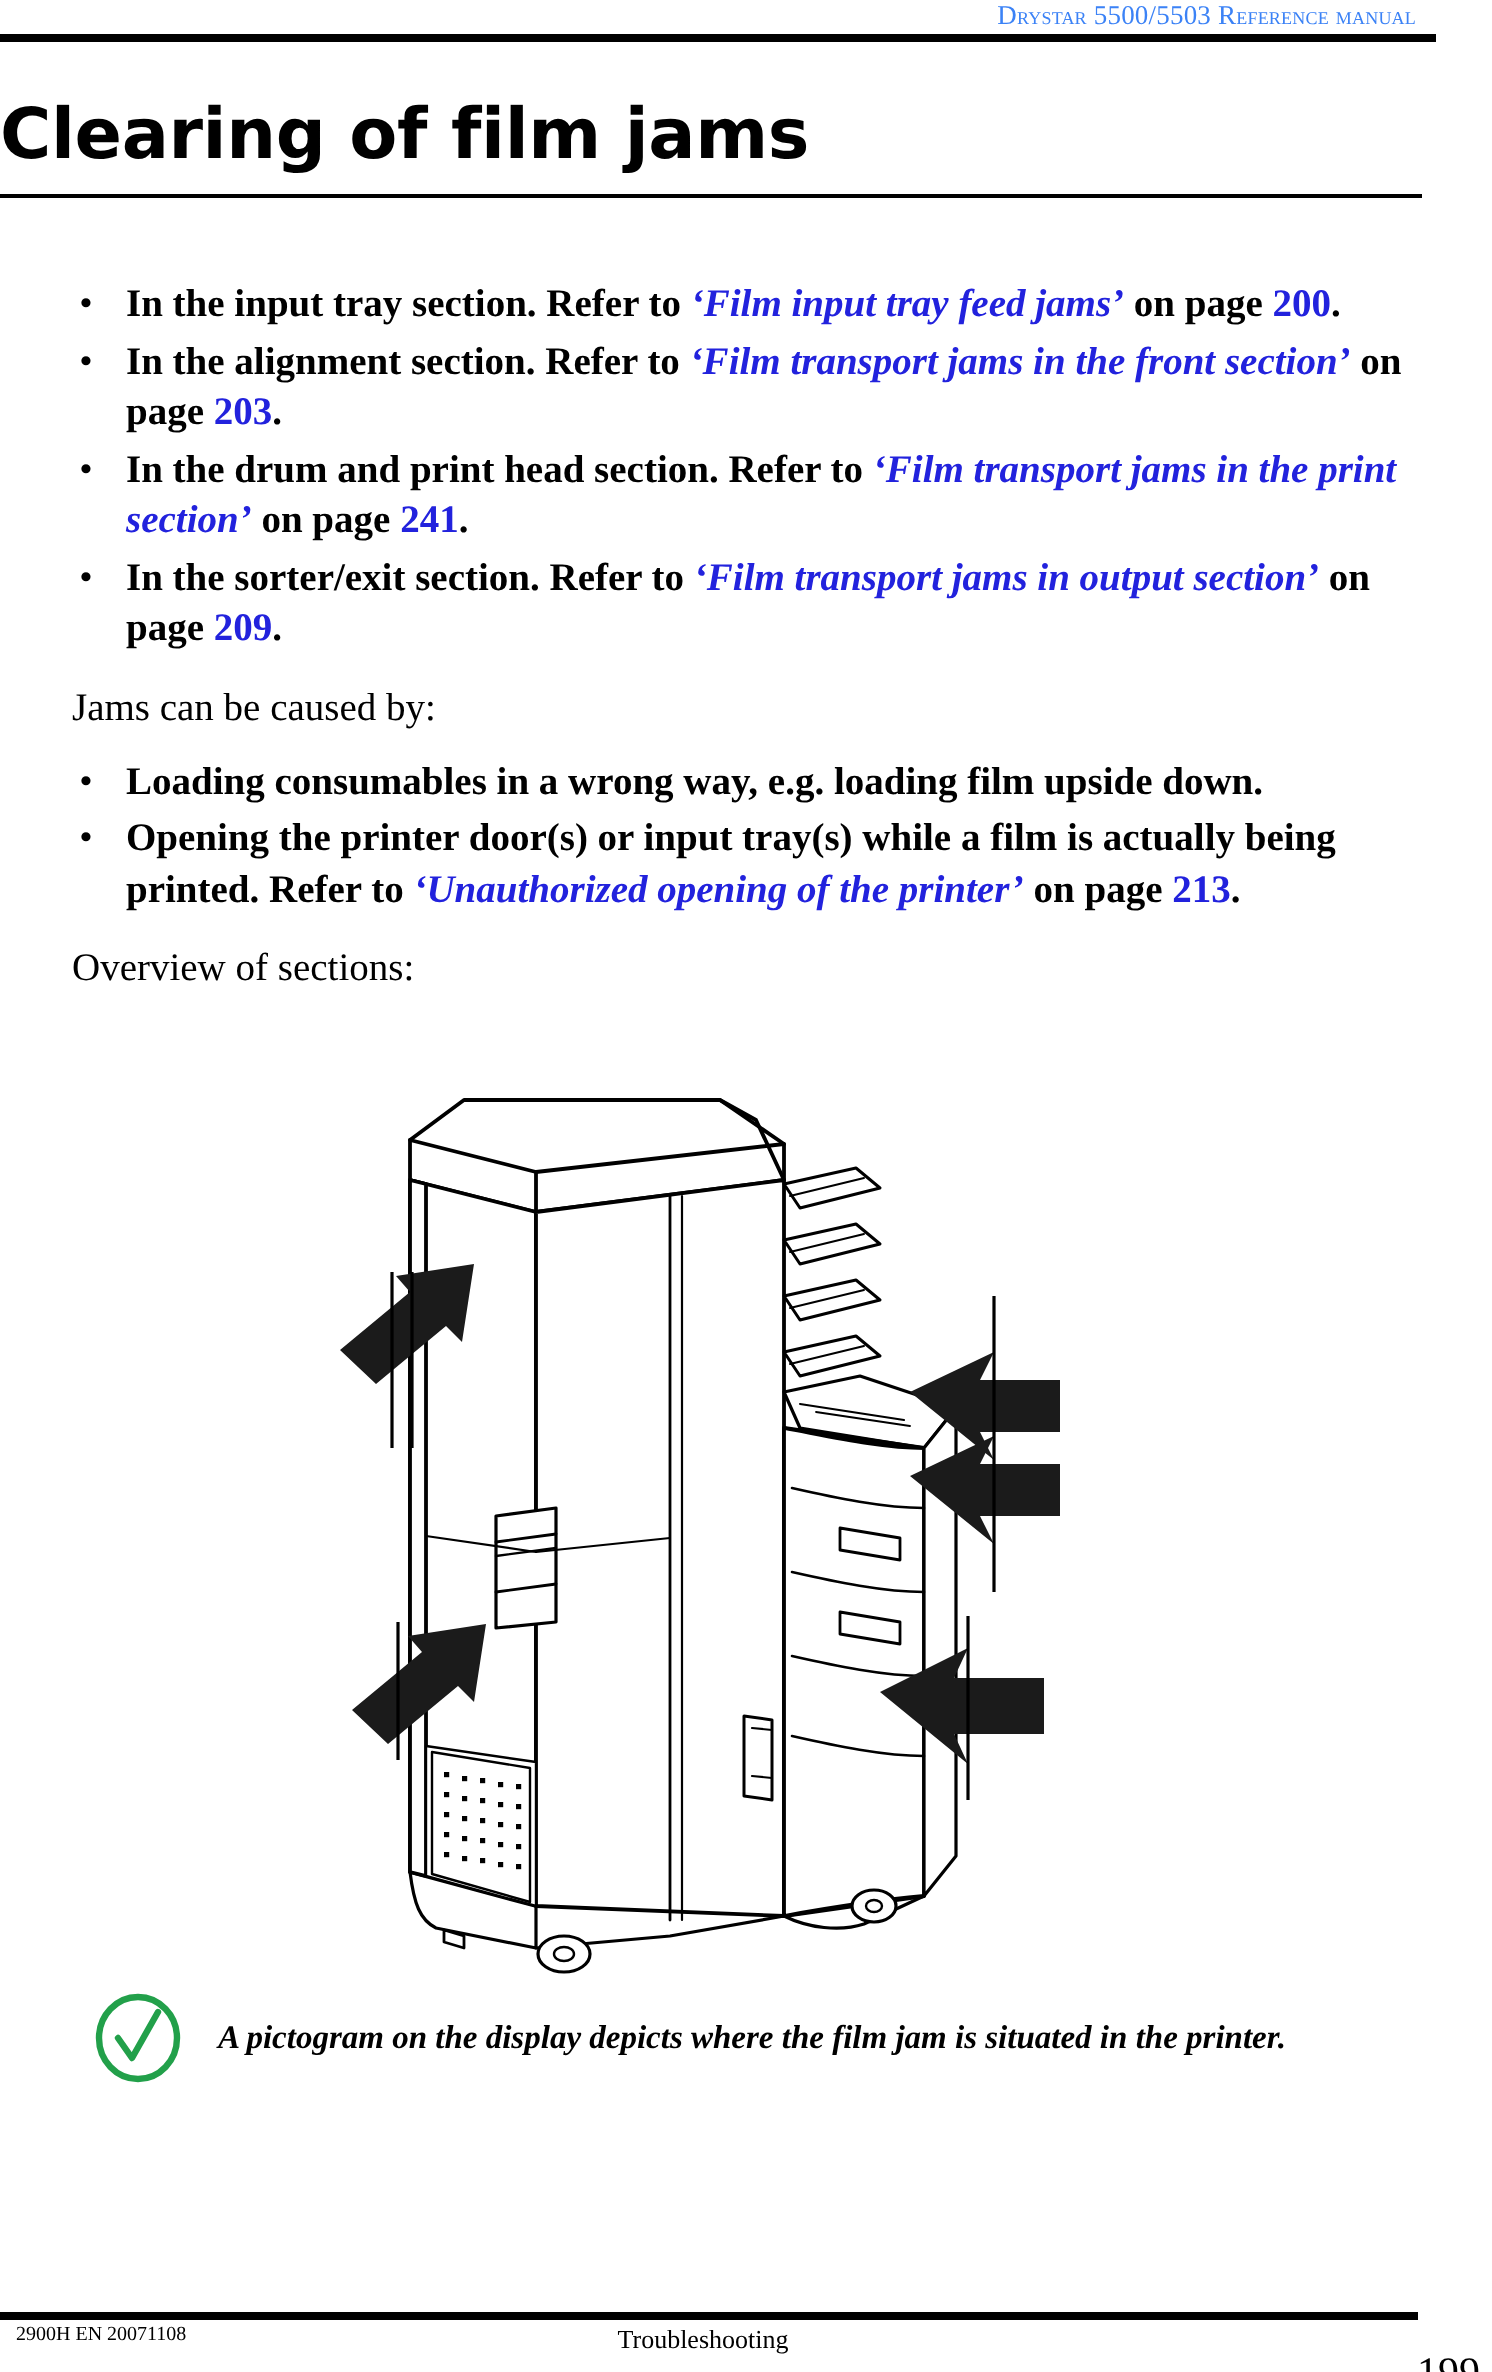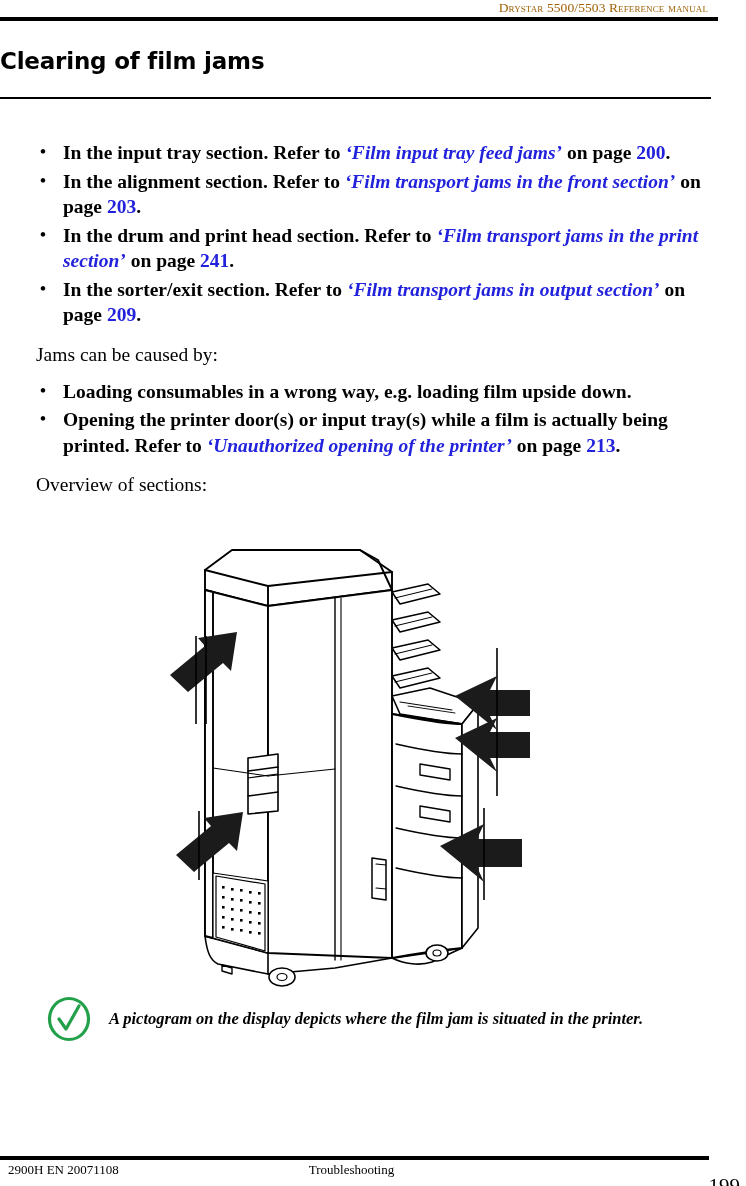--- a/index.html
+++ b/index.html
@@ -26,38 +26,38 @@
   }
   .header-text {
     position: absolute;
     right: 38px;
     top: 0px;
     font-family: "Liberation Serif", "DejaVu Serif", serif;
     font-size: 13.5px;
     font-variant: small-caps;
     letter-spacing: 0.1px;
     white-space: nowrap;
-    color: #a16207;
+    color: #3b82f6;
   }
   .header-rule {
     position: absolute;
     left: 0;
     top: 17px;
     width: 718px;
     height: 4px;
     background: #000;
   }
 
   
   .page-title {
     position: absolute;
     left: 0px;
     top: 48px;
     font-family: "DejaVu Sans", "Liberation Sans", sans-serif;
-    font-size: 23px;
+    font-size: 35px;
     font-weight: bold;
     letter-spacing: -0.2px;
     color: #000;
     white-space: nowrap;
   }
   .title-rule {
     position: absolute;
     left: 0;
     top: 97px;
     width: 711px;
@@ -155,21 +155,21 @@
     left: 0;
     top: 26px;
     width: 709px;
     height: 4px;
     background: #000;
   }
   .footer-left {
     position: absolute;
     left: 8px;
     top: 32px;
-    font-size: 13px;
+    font-size: 10px;
     white-space: nowrap;
   }
   .footer-center {
     position: absolute;
     left: 0;
     top: 32px;
     width: 703px;
     text-align: center;
     font-size: 13px;
     white-space: nowrap;

